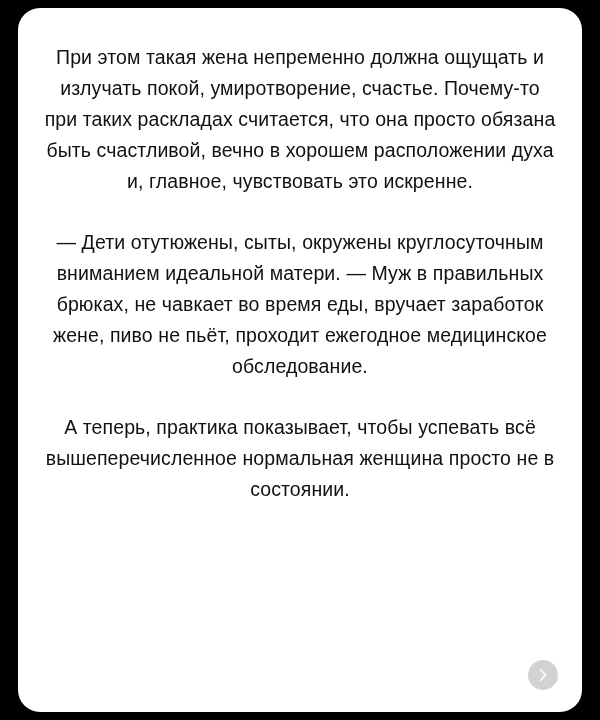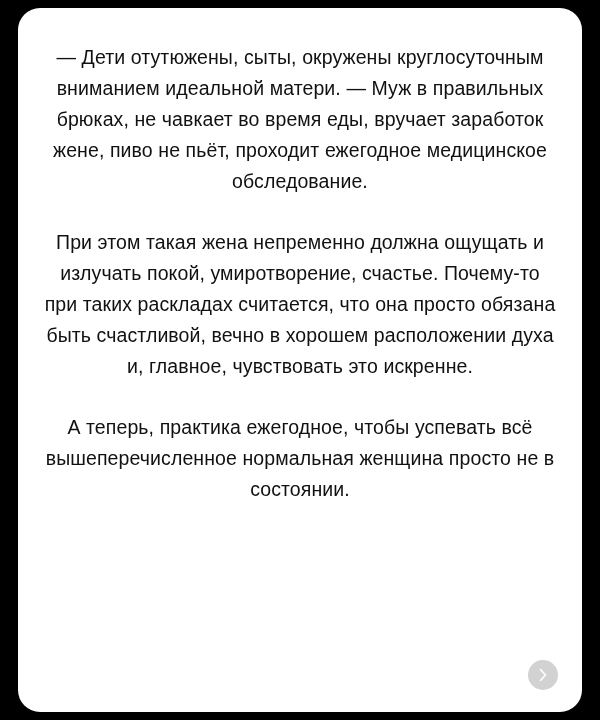--- a/index.html
+++ b/index.html
@@ -59,24 +59,24 @@
     user-select: none;
   }
   .next-btn svg { display: block; }
 </style>
 </head>
 <body>
 
 <div class="screen">
   <div class="card">
 
+    <p class="para">При этом такая жена непременно должна ощущать и излучать покой, умиротворение, счастье. Почему-то при таких раскладах считается, что она просто обязана быть счастливой, вечно в хорошем расположении духа и, главное, чувствовать это искренне.</p>
     <p class="para">— Дети отутюжены, сыты, окружены круглосуточным вниманием идеальной матери.
 — Муж  в правильных брюках, не чавкает во время еды, вручает заработок жене, пиво не пьёт, проходит ежегодное медицинское обследование.</p>
-    <p class="para">При этом такая жена непременно должна ощущать и излучать покой, умиротворение, счастье. Почему-то при таких раскладах считается, что она просто обязана быть счастливой, вечно в хорошем расположении духа и, главное, чувствовать это искренне.</p>
-    <p class="para">А теперь, практика ежегодное,  чтобы успевать всё вышеперечисленное нормальная женщина просто не в состоянии.</p>
+    <p class="para">А теперь, практика показывает,  чтобы успевать всё вышеперечисленное нормальная женщина просто не в состоянии.</p>
 
     <div class="next-btn">
       <svg width="10" height="14" viewBox="0 0 10 14" aria-hidden="true">
         <path d="M2.5 1.5 L7.5 7 L2.5 12.5" fill="none" stroke="#ffffff" stroke-width="1.6" stroke-linecap="round" stroke-linejoin="round"></path>
       </svg>
     </div>
 
   </div>
 </div>
 

